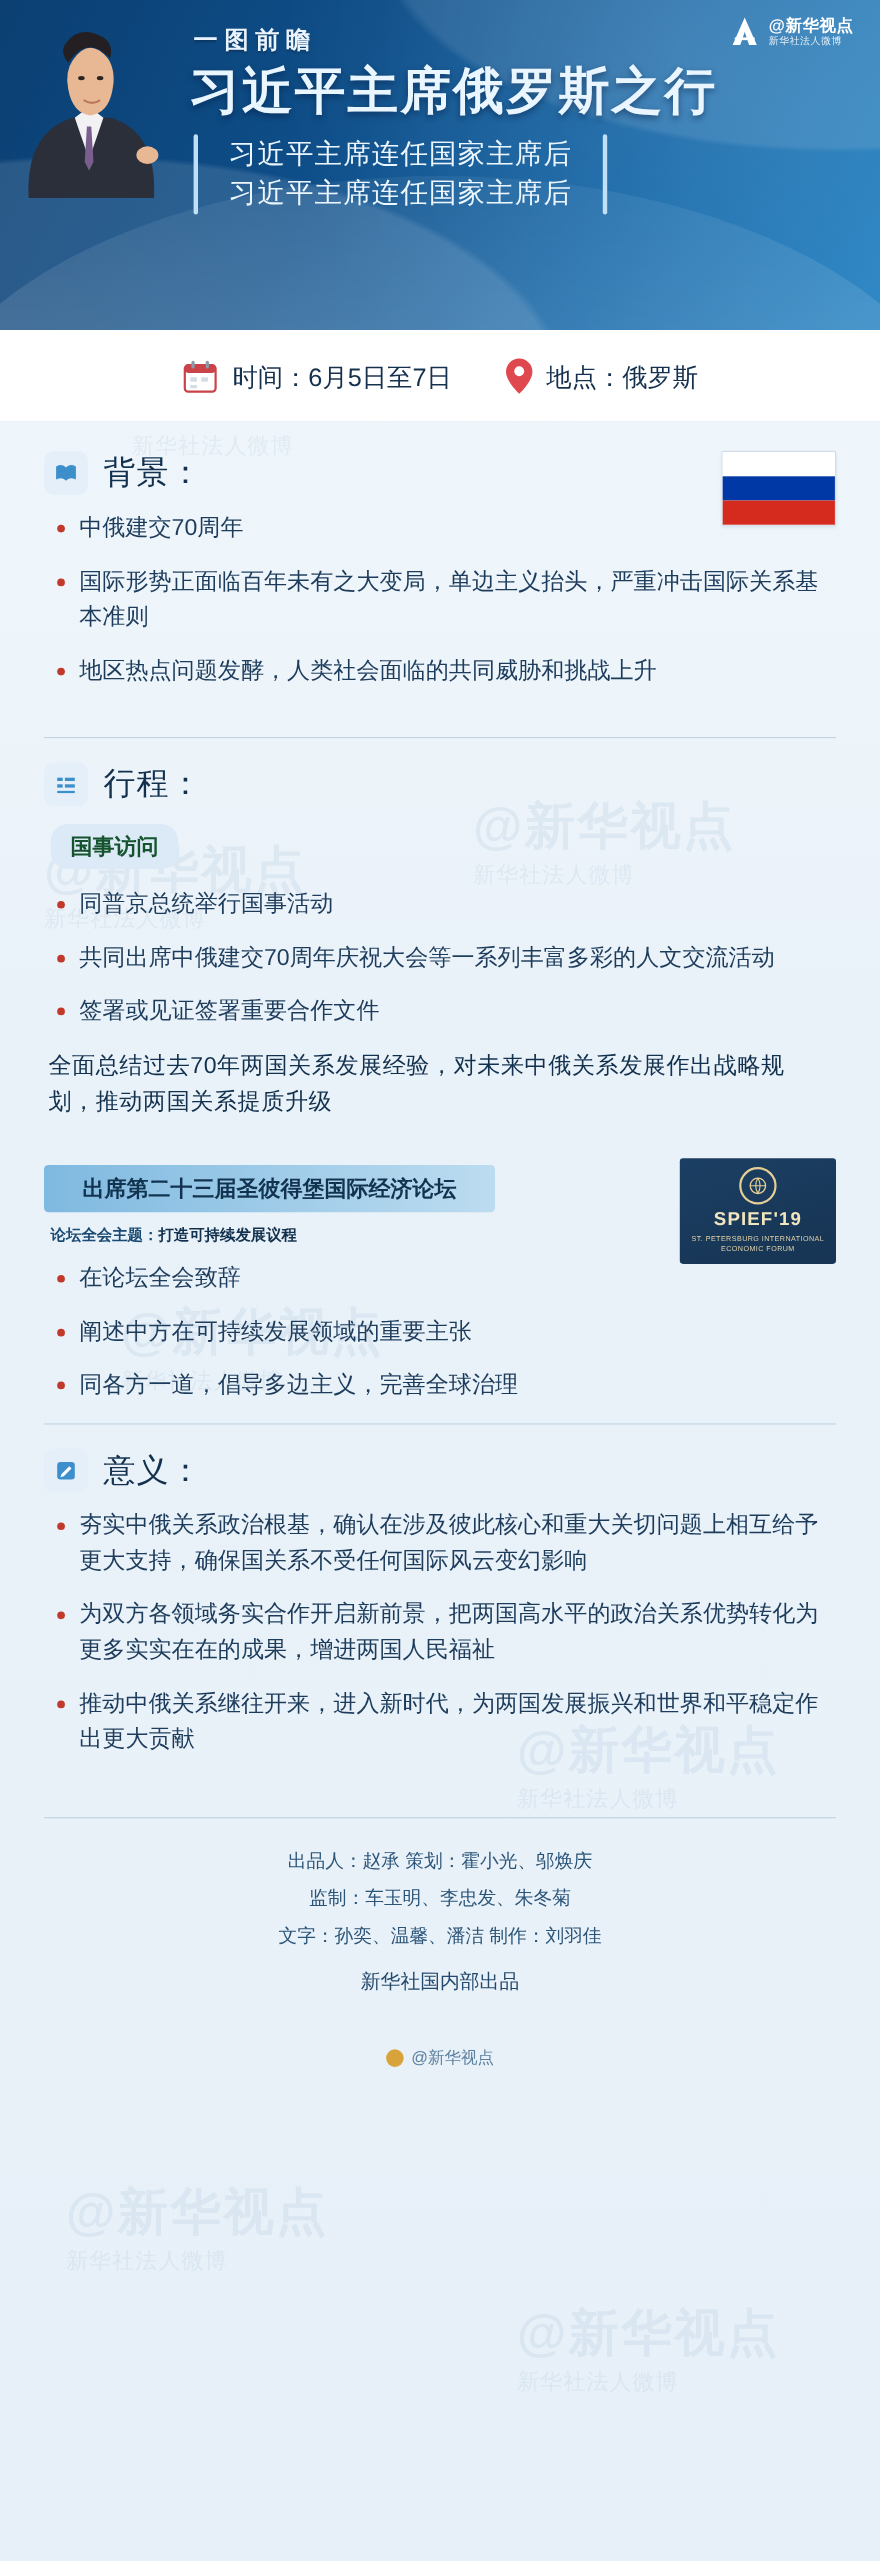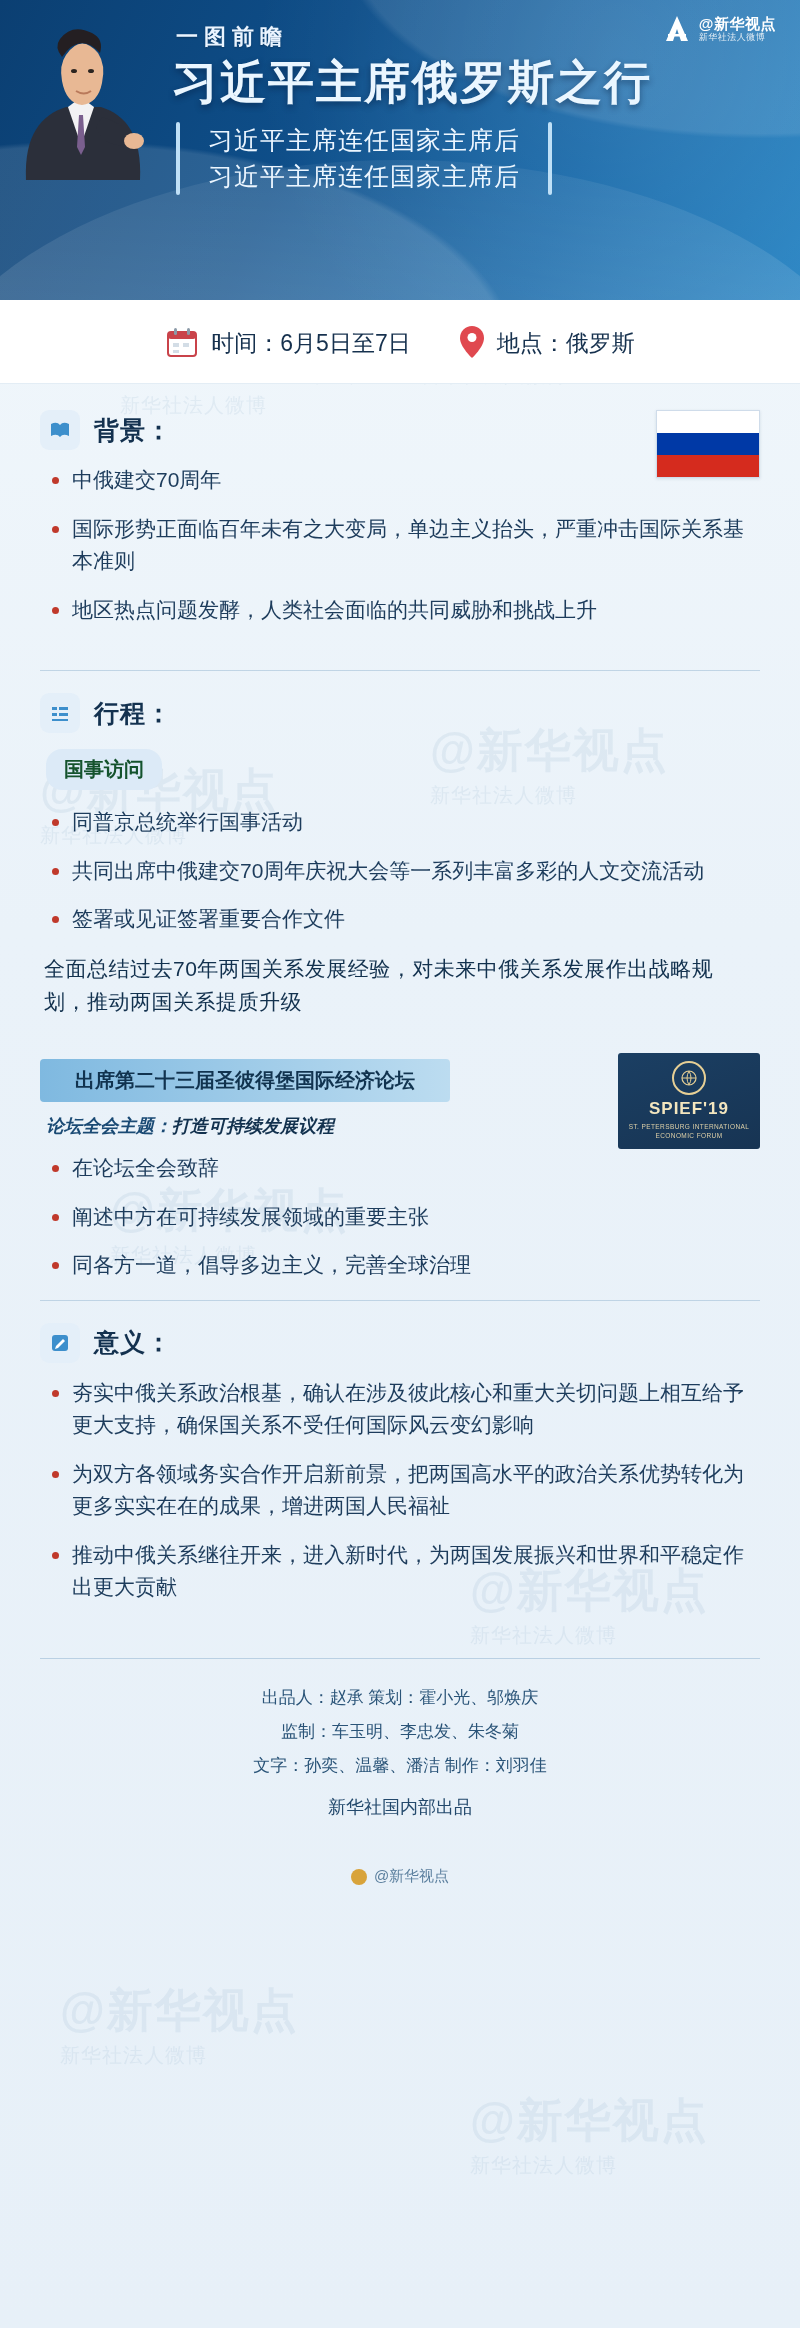--- a/index.html
+++ b/index.html
@@ -107,21 +107,21 @@
   
   .content { position: relative; padding: 26px 40px 0 40px; z-index: 2; }
 
   .sec { position: relative; padding-bottom: 10px; }
   .sec-head { display:flex; align-items:center; gap: 14px; margin-bottom: 14px; }
   .sec-ico {
     width: 40px; height: 40px; border-radius: 9px;
     background: #e4eff9; display:flex; align-items:center; justify-content:center;
     color:#2e7fc0; font-size: 20px;
   }
-  .sec-title { font-size: 25px; font-weight: bold; color:#13314f; letter-spacing: 1px; }
+  .sec-title { font-size: 29px; font-weight: normal; color:#13314f; letter-spacing: 1px; }
 
   ul.bullets { list-style: none; margin: 0 0 6px 6px; }
   ul.bullets > li {
     position: relative;
     padding-left: 26px;
     margin-bottom: 16px;
     font-size: 21px;
     line-height: 1.55;
     color: #1d3c5c;
   }
@@ -165,21 +165,21 @@
   
   .forum { position: relative; margin-top: 26px; }
   .forum-banner {
     display:inline-block;
     background: linear-gradient(90deg, #7fb9e0, #bcdcf0);
     color: #11334f; font-weight:bold; font-size: 20px;
     padding: 8px 35px; border-radius: 4px;
   }
   .forum-sub {
     margin: 12px 0 4px 6px;
-    font-size: 18px; color:#1a4a74; font-weight: bold; font-style: italic;
+    font-size: 14px; color:#1a4a74; font-weight: bold;
   }
   .forum-sub b { color:#12314e; }
   .spief {
     position:absolute; right: 0; top: -6px;
     width: 142px; height: 96px;
     background: linear-gradient(160deg,#1b3f63,#173453);
     border-radius: 3px; color:#f0e3c0;
     display:flex; flex-direction:column; align-items:center; justify-content:center;
     gap: 4px; padding: 6px;
   }

